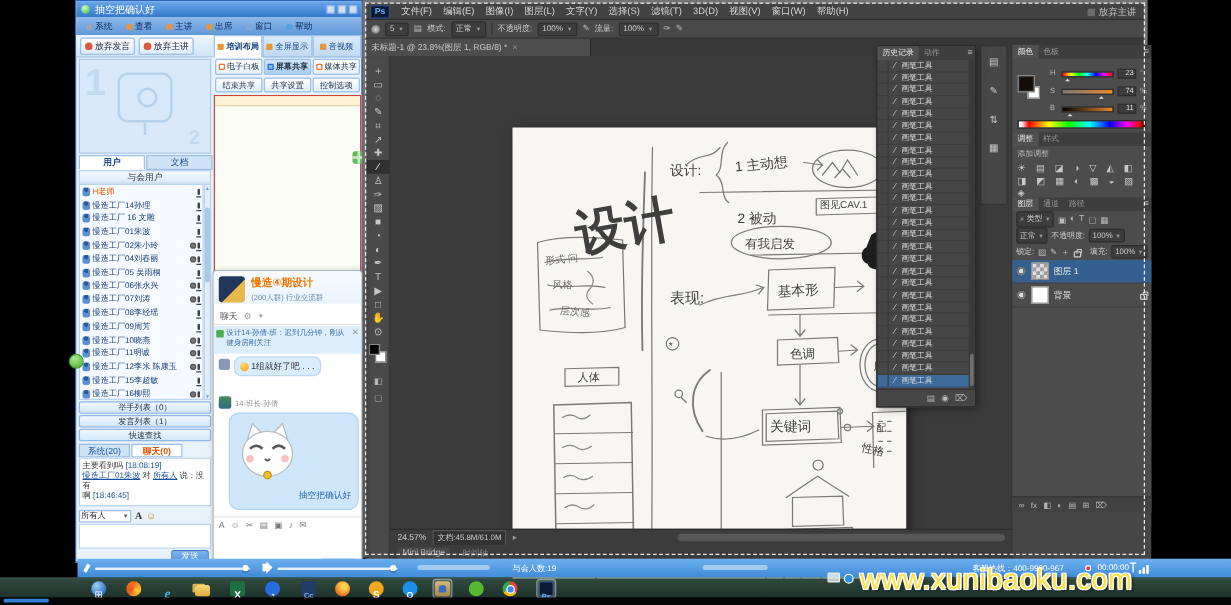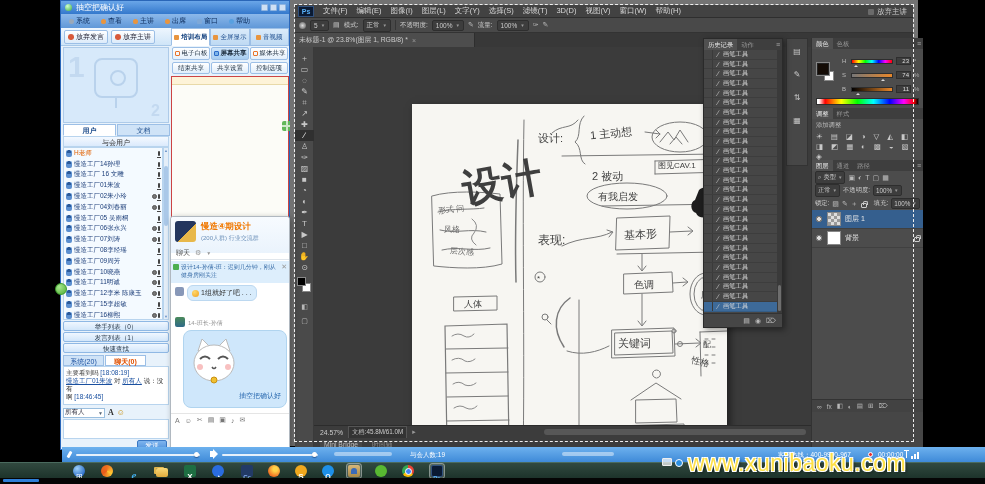--- a/index.html
+++ b/index.html
@@ -71,41 +71,41 @@
 
 .c-content{position:absolute;left:110px;top:75px;width:118px;height:371px;background:#fcfcf7;border:1px solid #cc4444}
 .c-content .ystrip{position:absolute;left:0;top:0;right:0;height:8px;background:#fdf3d8;border-bottom:1px solid #e8d9a8}
 .gift{position:absolute;left:110px;top:44px;width:10px;height:10px;background:#62b85a;border-radius:2px}
 .gift::before{content:"";position:absolute;left:4px;top:0;width:2px;height:10px;background:#cfe8cc}
 .gift::after{content:"";position:absolute;left:0;top:4px;width:10px;height:2px;background:#cfe8cc}
 #greenbadge{position:absolute;left:55px;top:283px;width:12px;height:12px;border-radius:50%;background:radial-gradient(circle at 35% 30%,#a8e88f,#4fae34);border:1px solid #3f9f2f;z-index:6}
 
 
 #qq{position:absolute;left:170px;top:216px;width:120px;height:240px;background:#fff;border:1px solid #b0b8c0;border-radius:3px;box-shadow:2px 2px 6px rgba(0,0,0,.35);z-index:5;font-size:7px}
-.q-head{position:absolute;left:0;top:0;right:0;height:36px;background:linear-gradient(#f7fbff,#eaf3fc);border-radius:3px 3px 0 0}
+.q-head{position:absolute;left:0;top:0;right:0;height:26px;background:linear-gradient(#f7fbff,#eaf3fc);border-radius:3px 3px 0 0}
 .q-av{position:absolute;left:4px;top:4px;width:21px;height:21px;border-radius:3px;background:linear-gradient(135deg,#23365e 55%,#e8b84a 56%)}
 .q-name{position:absolute;left:30px;top:4px;color:#f07800;font-weight:bold;font-size:8.5px;white-space:nowrap}
 .q-info{position:absolute;left:30px;top:17px;color:#6a8fb8;font-size:6px;white-space:nowrap}
 .q-tabs{position:absolute;left:0;top:30px;right:0;height:13px;border-bottom:1px solid #e0e6ec;display:flex;align-items:center;gap:5px;padding:0 5px;color:#555}
 .q-notice{position:absolute;left:0;top:44px;right:0;height:22px;background:#ddeefc;color:#3a6ea8;font-size:6px;line-height:8px;padding:2px 10px 2px 10px}
 .q-notice .horn{position:absolute;left:2px;top:3px;width:6px;height:6px;background:#4caf50;border-radius:1px}
 .q-notice .x{position:absolute;right:2px;top:2px;color:#999;font-size:7px}
 .q-msgav{position:absolute;left:4px;top:70px;width:9px;height:9px;border-radius:2px;background:#8898b8}
 .q-bub1{position:absolute;left:16px;top:68px;max-width:96px;background:#d8ecfc;border:1px solid #bcd8f0;border-radius:6px;padding:2px 4px;display:flex;align-items:center;gap:2px;color:#333;white-space:nowrap}
 .q-emoji{width:7px;height:7px;border-radius:50%;background:radial-gradient(circle at 35% 30%,#ffd86a,#f0a020);flex:none}
 .q-msgav2{position:absolute;left:4px;top:100px;width:10px;height:10px;border-radius:2px;background:linear-gradient(#4a8a5a,#2f6a8a)}
 .q-sender2{position:absolute;left:17px;top:102px;color:#999;font-size:6px;white-space:nowrap}
 .q-bub2{position:absolute;left:12px;top:113px;width:104px;height:78px;background:#cfe7fb;border:1px solid #b0d4ef;border-radius:8px}
 .q-bub2 .stext{position:absolute;right:5px;bottom:6px;color:#2a6ab0;font-size:7px}
 .q-bar{position:absolute;left:0;top:196px;right:0;height:13px;border-top:1px solid #e5e5e5;display:flex;align-items:center;gap:5px;padding:0 4px;color:#777;font-size:7px}
 .q-input{position:absolute;left:2px;top:210px;width:114px;height:18px;background:#fff}
 .q-send{position:absolute;right:4px;top:230px;width:28px;height:10px;background:linear-gradient(#7fb5ee,#4a8fdc);border:1px solid #3a78c4;border-radius:2px;color:#fff;text-align:center;line-height:9px;font-size:6.5px}
 
 
-#ps{position:absolute;left:290px;top:0;width:628px;height:446px;background:#3f3f3f;border:5px solid #737373;color:#d6d6d6;font-size:7.5px}
+#ps{position:absolute;left:290px;top:0;width:628px;height:446px;background:#3f3f3f;border:3px solid #737373;color:#d6d6d6;font-size:7.5px}
 #ps::before{content:"";position:absolute;inset:-1px;border:1px dashed #eee;pointer-events:none;z-index:40}
 .p-menubar{position:absolute;left:0;top:0;right:0;height:13px;background:#424242;display:flex;align-items:center;gap:9px;padding-left:3px;border-bottom:1px solid #2e2e2e}
 .pslogo{width:16px;height:11px;background:#0a1a33;border:1px solid #31517e;color:#58b0f8;font-weight:bold;font-size:7px;text-align:center;line-height:10px;flex:none}
 .pmenu{white-space:nowrap;color:#d8d8d8}
 .p-workspace{position:absolute;right:6px;top:0;height:13px;display:flex;align-items:center;gap:3px;color:#c8c8c8}
 .p-workspace i{width:6px;height:6px;background:#6a6a6a;border-radius:1px}
 .p-optbar{position:absolute;left:0;top:13px;right:0;height:15px;background:#494949;border-bottom:1px solid #333;display:flex;align-items:center;gap:4px;padding-left:4px;font-size:6.5px;color:#ccc;white-space:nowrap}
 .p-optbar .wid{background:#3d3d3d;border:1px solid #2e2e2e;border-radius:2px;padding:1px 3px;display:flex;align-items:center;gap:3px}
 .p-optbar .wid .car{font-size:4.5px;color:#999}
 .brushdot{width:7px;height:7px;border-radius:50%;background:radial-gradient(#ddd,#555)}

